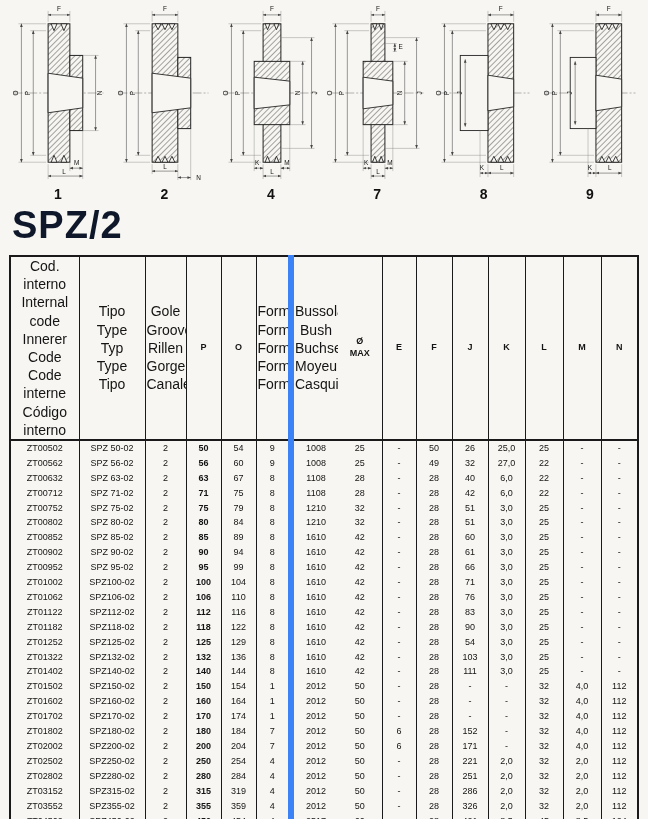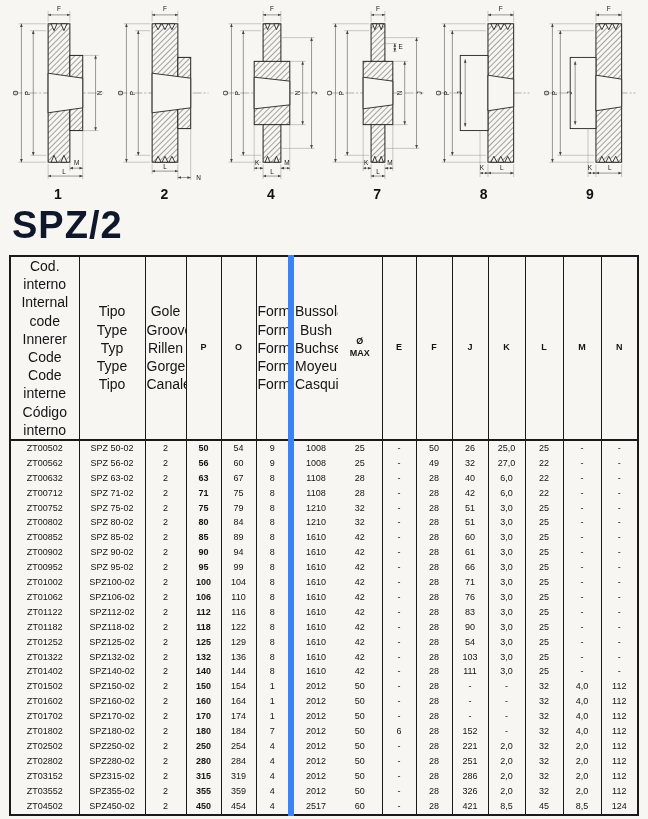--- a/index.html
+++ b/index.html
@@ -711,20 +711,37 @@
         <td>50</td>
         <td>6</td>
         <td>28</td>
         <td>152</td>
         <td>-</td>
         <td>32</td>
         <td>4,0</td>
         <td>112</td>
       </tr>
       <tr>
+        <td>ZT02002</td>
+        <td>SPZ200-02</td>
+        <td>2</td>
+        <td>200</td>
+        <td>204</td>
+        <td>7</td>
+        <td>2012</td>
+        <td>50</td>
+        <td>6</td>
+        <td>28</td>
+        <td>171</td>
+        <td>-</td>
+        <td>32</td>
+        <td>4,0</td>
+        <td>112</td>
+      </tr>
+      <tr>
         <td>ZT02502</td>
         <td>SPZ250-02</td>
         <td>2</td>
         <td>250</td>
         <td>254</td>
         <td>4</td>
         <td>2012</td>
         <td>50</td>
         <td>-</td>
         <td>28</td>

